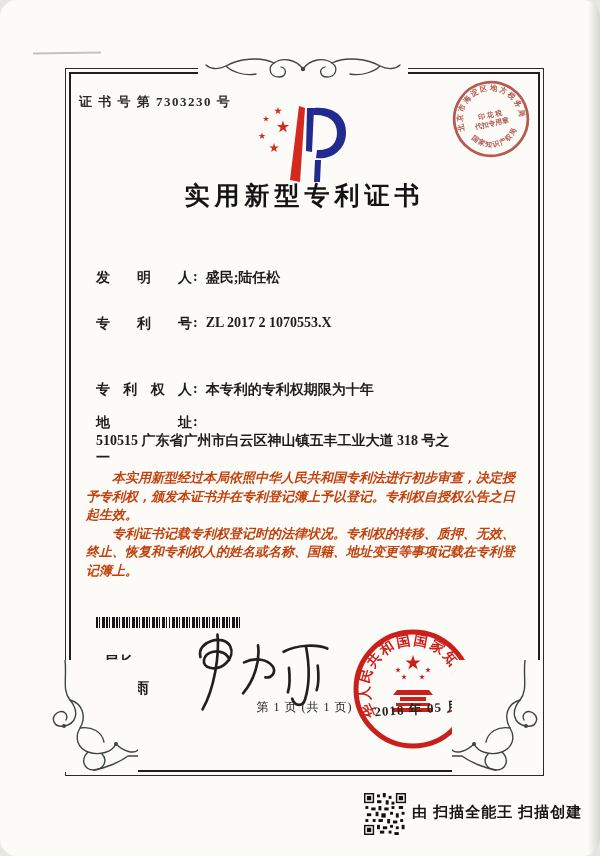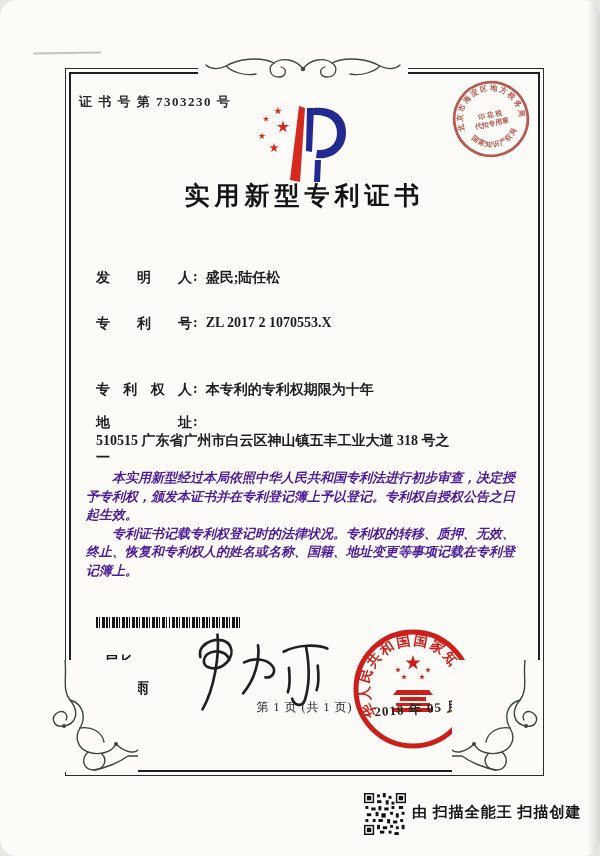--- a/index.html
+++ b/index.html
@@ -20,37 +20,37 @@
   
   .row{position:absolute;left:30px;width:430px;font-size:14px;color:#1d1d1b;}
   .row .lbl{display:inline-block;width:96px;text-align:justify;text-align-last:justify;font-weight:700;vertical-align:top;}
   .row .colon{font-weight:700;margin:0 8px 0 1px;}
   .row .val{font-weight:700;display:inline-block;vertical-align:top;}
   .row .val.wrap{width:362px;line-height:17px;}
   .pair2{position:absolute;left:242px;top:0;white-space:nowrap;}
   .pair2 .lbl{width:82px;}
   
   .paras{position:absolute;left:20px;top:400px;width:440px;font-size:13px;line-height:18.5px;
-    color:#4c1d95;font-style:italic;font-weight:600;}
+    color:#c2410c;font-style:italic;font-weight:600;}
   .paras p{margin:0;text-indent:2em;}
   
   .barcode{position:absolute;left:30px;top:548px;width:145px;height:11px;
     background:repeating-linear-gradient(90deg,#161616 0 1.5px,transparent 1.5px 2.8px,#161616 2.8px 3.7px,transparent 3.7px 6.2px,#161616 6.2px 8.6px,transparent 8.6px 10px);}
   .signer{position:absolute;left:38px;top:580px;font-size:15px;font-weight:700;line-height:26px;color:#1c1c1a;
     font-family:"Liberation Sans",sans-serif;}
   .signature{position:absolute;left:112px;top:560px;z-index:2;}
   .seal{position:absolute;left:282px;top:555px;z-index:1;opacity:.95;}
   .seal-date{position:absolute;left:290px;top:630px;width:160px;text-align:center;z-index:2;
     font-size:13px;font-weight:700;letter-spacing:1px;color:#27221e;transform:rotate(-4deg);}
   .page-num{position:absolute;left:0;top:630px;width:100%;text-align:center;font-size:12px;letter-spacing:1px;color:#222;}
   .tax-stamp{position:absolute;left:379px;top:4px;transform:rotate(-12deg);opacity:.9;}
   
   .qr{position:absolute;left:364px;top:793px;}
   .credit{position:absolute;left:412px;top:803px;font-size:15px;font-weight:700;letter-spacing:1px;
-    color:#161616;font-family:Liberation Serif, serif;}
+    color:#161616;font-family:Liberation Sans, sans-serif;}
 </style>
 </head>
 <body>
 
 <div class="page">
 
   <div class="scan-dash"></div>
 
   <div class="frame">
     <div class="frame-inner"></div>

